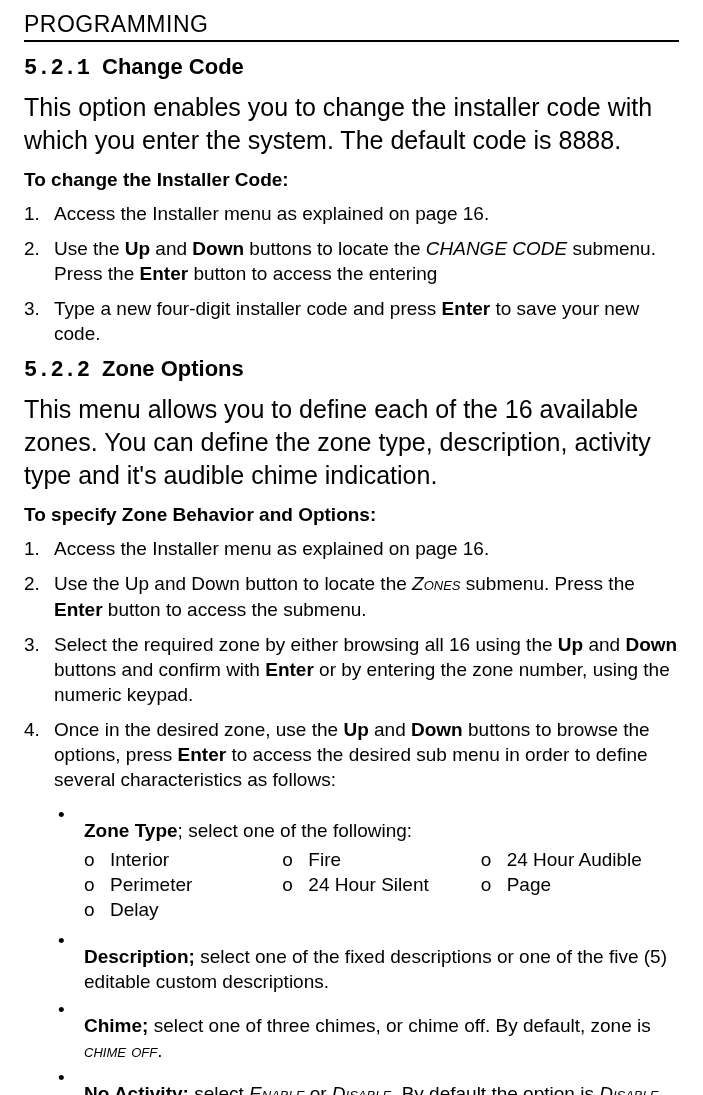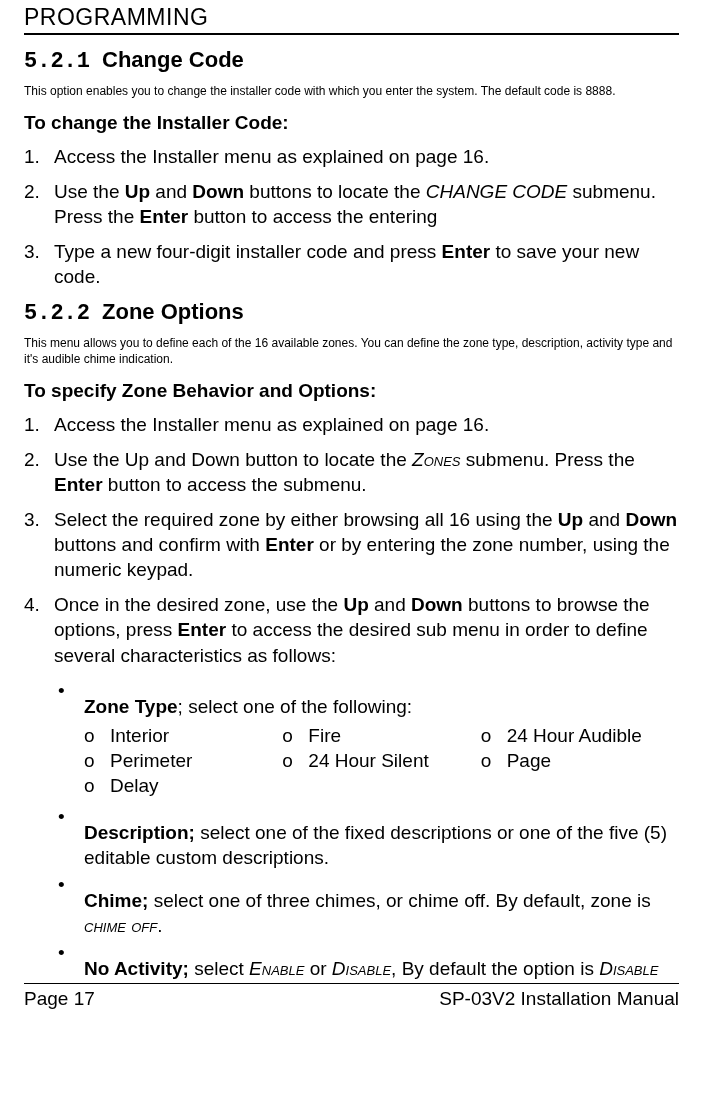--- a/index.html
+++ b/index.html
@@ -10,36 +10,37 @@
     padding: 0 24px 8px 24px;
   }
   .header-txt {
     font-size: 23px;
     font-weight: 400;
     letter-spacing: 0.5px;
     padding-top: 4px;
     padding-bottom: 2px;
     border-bottom: 2px solid #000;
     margin-bottom: 12px;
+    margin-top: 7px;
   }
   .heading {
     font-weight: 700;
     margin-bottom: 10px;
   }
   .heading .num {
     font-size: 22px;
     display: inline-block;
     padding-right: 12px;
     font-family: Liberation Mono, monospace;
   }
   .heading .title {
     font-size: 22px;
   }
   .para {
-    font-size: 12px;
+    font-size: 25px;
     line-height: 1.32;
     margin-bottom: 12px;
   }
   .bold-line {
     font-size: 19px;
     font-weight: 700;
     margin-bottom: 10px;
   }
   ol.num-list {
     list-style: none;

